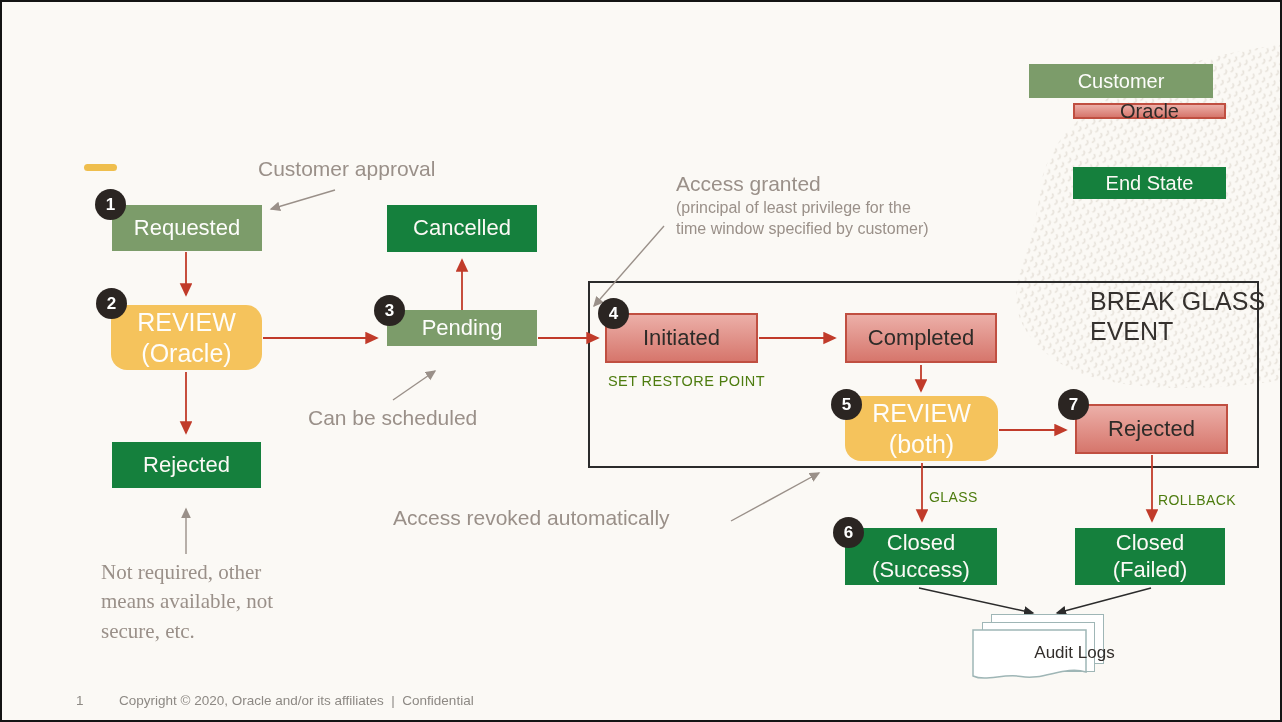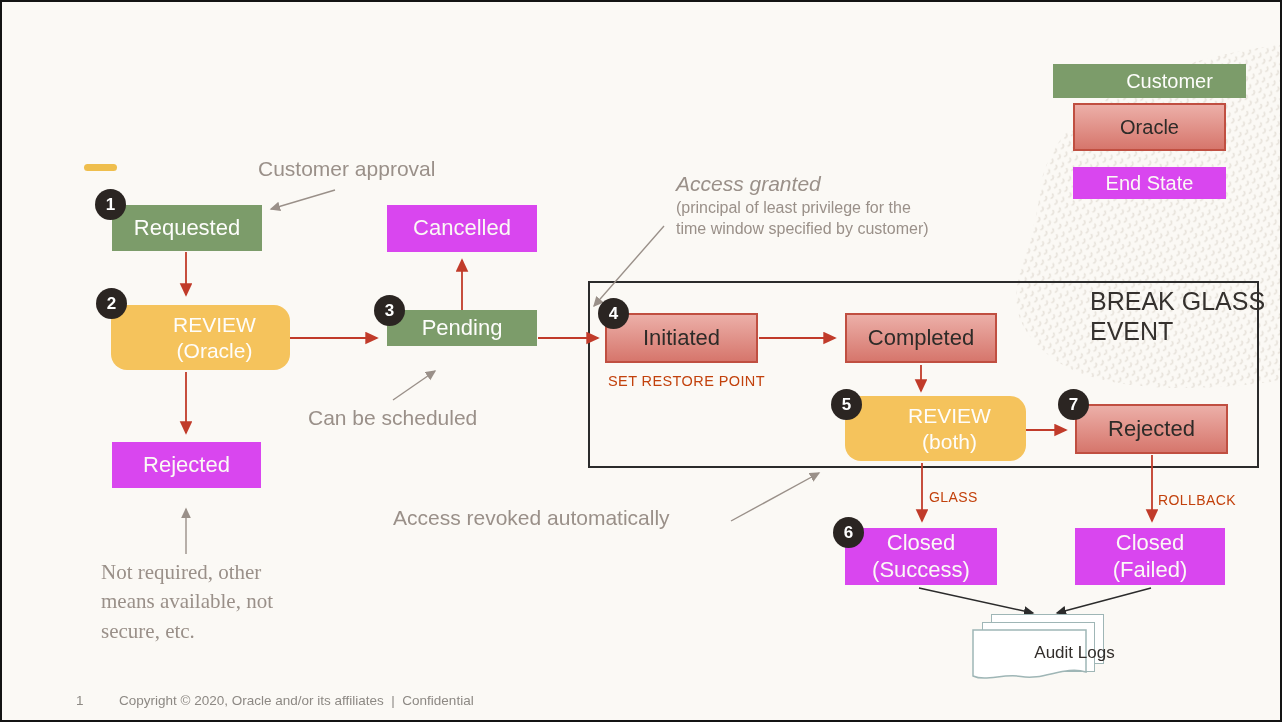--- a/index.html
+++ b/index.html
@@ -10,33 +10,33 @@
   }
   .abs { position:absolute; }
   svg.layer { position:absolute; left:0; top:0; pointer-events:none; }
 
   
   .node {
     position:absolute; display:flex; align-items:center; justify-content:center;
     text-align:center; white-space:pre-line; line-height:1.22; z-index:3;
   }
   .green  { background:#7C9C6A; color:#FDFDFB; font-size:22px; }
-  .slate  { background:#d946ef; color:#FBF9F5; font-size:22px; }
-  .yellow { background:#F5C35C; color:#FEFDFA; border-radius:16px; font-size:21px;padding-left:28px; }
+  .slate  { background:#15803d; color:#FBF9F5; font-size:22px; }
+  .yellow { background:#F5C35C; color:#FEFDFA; border-radius:16px; font-size:25px; }
   .pink   { background:linear-gradient(#ECAFA8,#D6766C); border:2px solid #C04F41;
             color:#2E2B28; font-size:22px; box-sizing:border-box; }
 
   .badge {
     position:absolute; width:31px; height:31px; border-radius:50%;
     background:#2B2522; color:#FFFFFF; font-size:17px; font-weight:bold;
     display:flex; align-items:center; justify-content:center; z-index:5;
   }
 
   .ann { position:absolute; color:#9A9089; font-size:21px; line-height:1.3; z-index:3; }
-  .small-dark { position:absolute; color:#c2410c; font-size:14px; letter-spacing:0.4px; z-index:3; }
+  .small-dark { position:absolute; color:#4d7c0f; font-size:14px; letter-spacing:0.4px; z-index:3; }
 
   .bg-box {
     position:absolute; left:586px; top:279px; width:671px; height:187px;
     border:2px solid #2B2B2B; box-sizing:border-box; z-index:1; background:transparent;
   }
   .bg-title {
     position:absolute; left:1088px; top:284px; font-size:25px; line-height:30px;
     color:#35312E; white-space:pre-line; z-index:2;
   }
 
@@ -134,32 +134,32 @@
 
   <div class="badge" style="left:93px;  top:187px;">1</div>
   <div class="badge" style="left:94px;  top:286px;">2</div>
   <div class="badge" style="left:372px; top:293px;">3</div>
   <div class="badge" style="left:596px; top:296px;">4</div>
   <div class="badge" style="left:829px; top:387px;">5</div>
   <div class="badge" style="left:831px; top:515px;">6</div>
   <div class="badge" style="left:1056px;top:387px;">7</div>
 
   <div class="ann" style="left:256px; top:153px;">Customer approval</div>
-  <div class="ann" style="left:674px; top:168px;font-style:italic;">Access granted</div>
+  <div class="ann" style="left:674px; top:168px;">Access granted</div>
   <div class="ann" style="left:674px; top:196px; width:264px; font-size:16px;">(principal of least privilege for the time window specified by customer)</div>
   <div class="ann" style="left:306px; top:402px;">Can be scheduled</div>
   <div class="ann" style="left:391px; top:502px;">Access revoked automatically</div>
   <div class="ann" style="left:99px; top:556px; width:218px; line-height:1.4;font-family:Liberation Serif, serif;">Not required, other means available, not secure, etc.</div>
 
   <div class="small-dark" style="left:606px; top:371px; font-size:14.5px;">SET RESTORE POINT</div>
   <div class="small-dark" style="left:927px; top:487px;">GLASS</div>
   <div class="small-dark" style="left:1156px; top:490px;">ROLLBACK</div>
 
-  <div class="legend-box green" style="left:1051px; top:62px;  width:153px; height:34px;padding-left:40px;">Customer</div>
-  <div class="legend-box pink" style="left:1071px; top:101px; width:153px; height:48px;">Oracle</div>
+  <div class="legend-box green" style="left:1027px; top:62px;  width:184px; height:34px;">Customer</div>
+  <div class="legend-box pink" style="left:1071px; top:101px; width:153px; height:16px;">Oracle</div>
   <div class="legend-box slate" style="left:1071px; top:165px; width:153px; height:32px;">End State</div>
 
   <div class="page" style="left:989px; top:612px;"></div>
   <div class="page" style="left:980px; top:620px;"></div>
   <svg class="abs" style="left:970px; top:627px; z-index:4;" width="116" height="62">
     <path d="M1,1 L114,1 L114,43 C93,36 71,52 49,47.5 C32,44 14,53 1,47 Z" fill="#FFFFFF" stroke="#9FB6B6" stroke-width="1.5"></path>
   </svg>
   <div class="audit-label">Audit Logs</div>
 
   <div class="footer" style="left:74px;">1</div>

